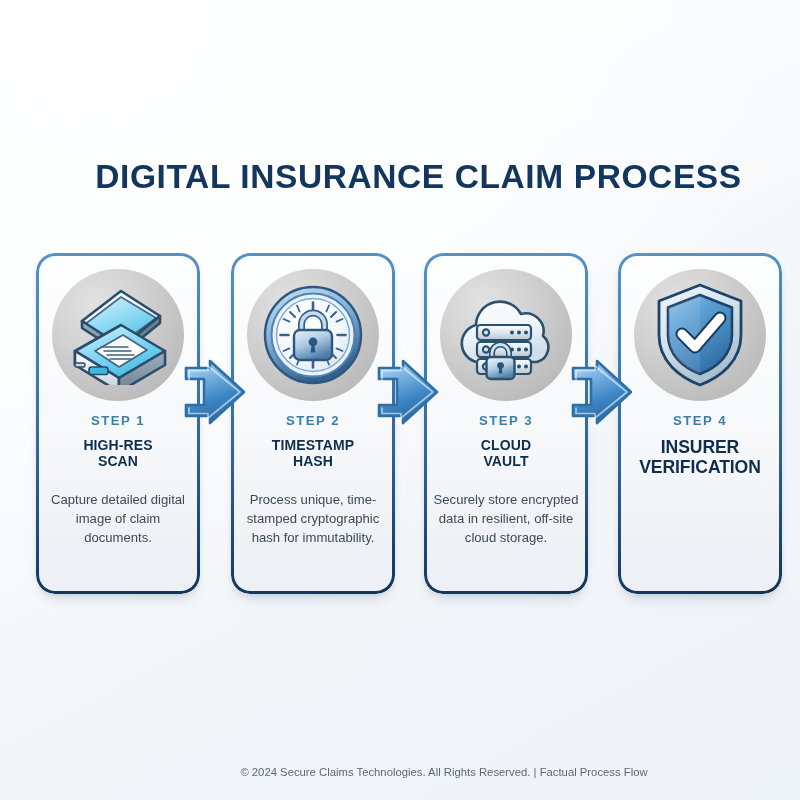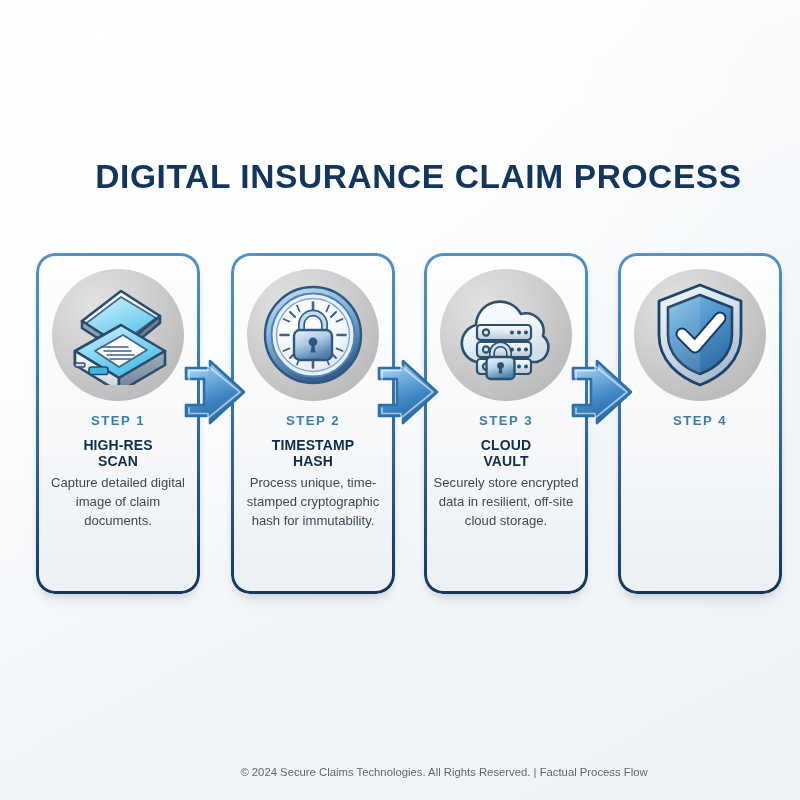--- a/index.html
+++ b/index.html
@@ -107,21 +107,21 @@
   .step-title {
     margin-top: 9px;
     font-size: 14px;
     font-weight: bold;
     line-height: 1.16;
     letter-spacing: 0.1px;
     color: #0f2e4e;
     text-align: center;
   }
   .step-desc {
-    margin-top: 5px;
+    margin-top: 22px;
     font-size: 13.1px;
     line-height: 1.43;
     color: #3c4a57;
     text-align: center;
   }
   .card-4 .step-title { font-size: 17.6px; letter-spacing: -0.1px; }
 
   
   .arrow {
     position: absolute;
@@ -360,20 +360,24 @@
 
           <path d="M49 15 L81 27.5 v27 c0 20.5 -15.5 33.5 -32 39.5 C32.5 88 17 75 17 54.5 V27.5 Z" fill="url(#s4inner)" stroke="#1d4469" stroke-width="2.6" stroke-linejoin="round"></path>
 
           <path d="M49 15 L17 27.5 V54.5 C17 75 32.5 88 49 94 Z" fill="#ffffff" opacity="0.1"></path>
 
           <path d="M31 54 L44 67 L69 38" fill="none" stroke="#14395c" stroke-width="13" stroke-linecap="round" stroke-linejoin="round"></path>
           <path d="M31 54 L44 67 L69 38" fill="none" stroke="#ffffff" stroke-width="9" stroke-linecap="round" stroke-linejoin="round"></path>
         </svg>
       </div>
       <div class="step-label">STEP 4</div>
+      <div class="step-title">
+        <div>INSURER</div>
+        <div>VERIFICATION</div>
+      </div>
     </div>
   </div>
 
   <div class="arrow arrow-1">
     <svg width="68" height="66" viewBox="0 0 68 66">
       <defs>
         <linearGradient id="arrGrad" x1="0" y1="0" x2="0.35" y2="1">
           <stop offset="0" stop-color="#cfe6f7"></stop>
           <stop offset="0.30" stop-color="#7fb8e4"></stop>
           <stop offset="0.70" stop-color="#3d86c4"></stop>

